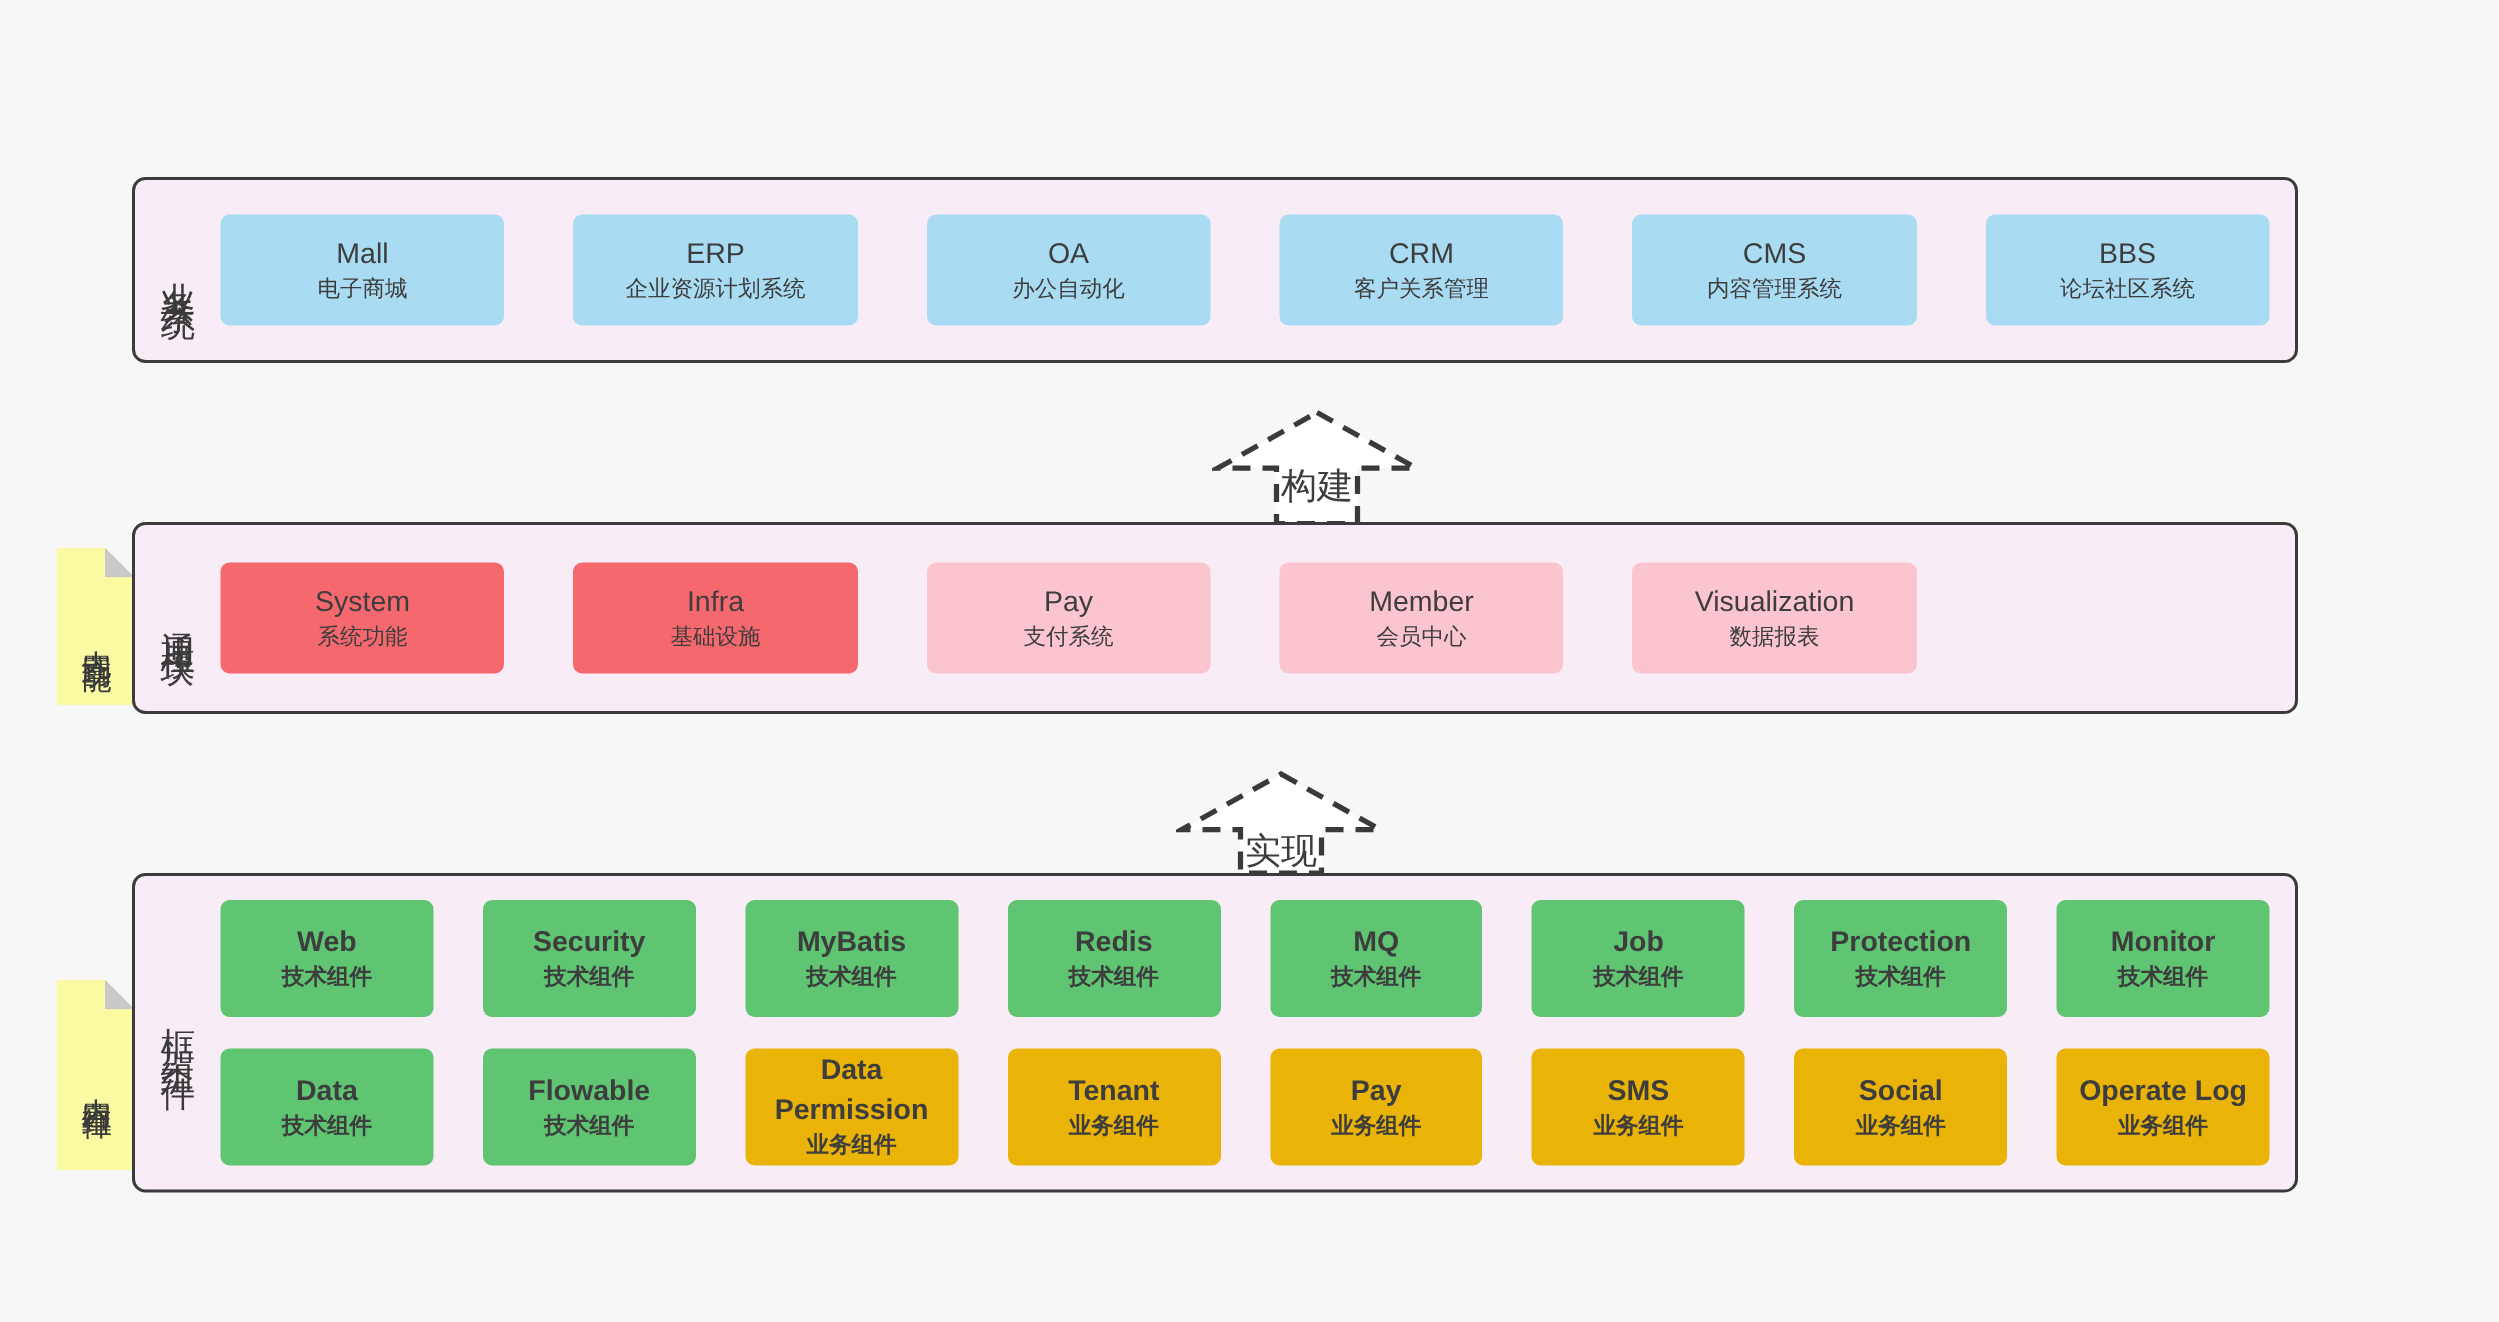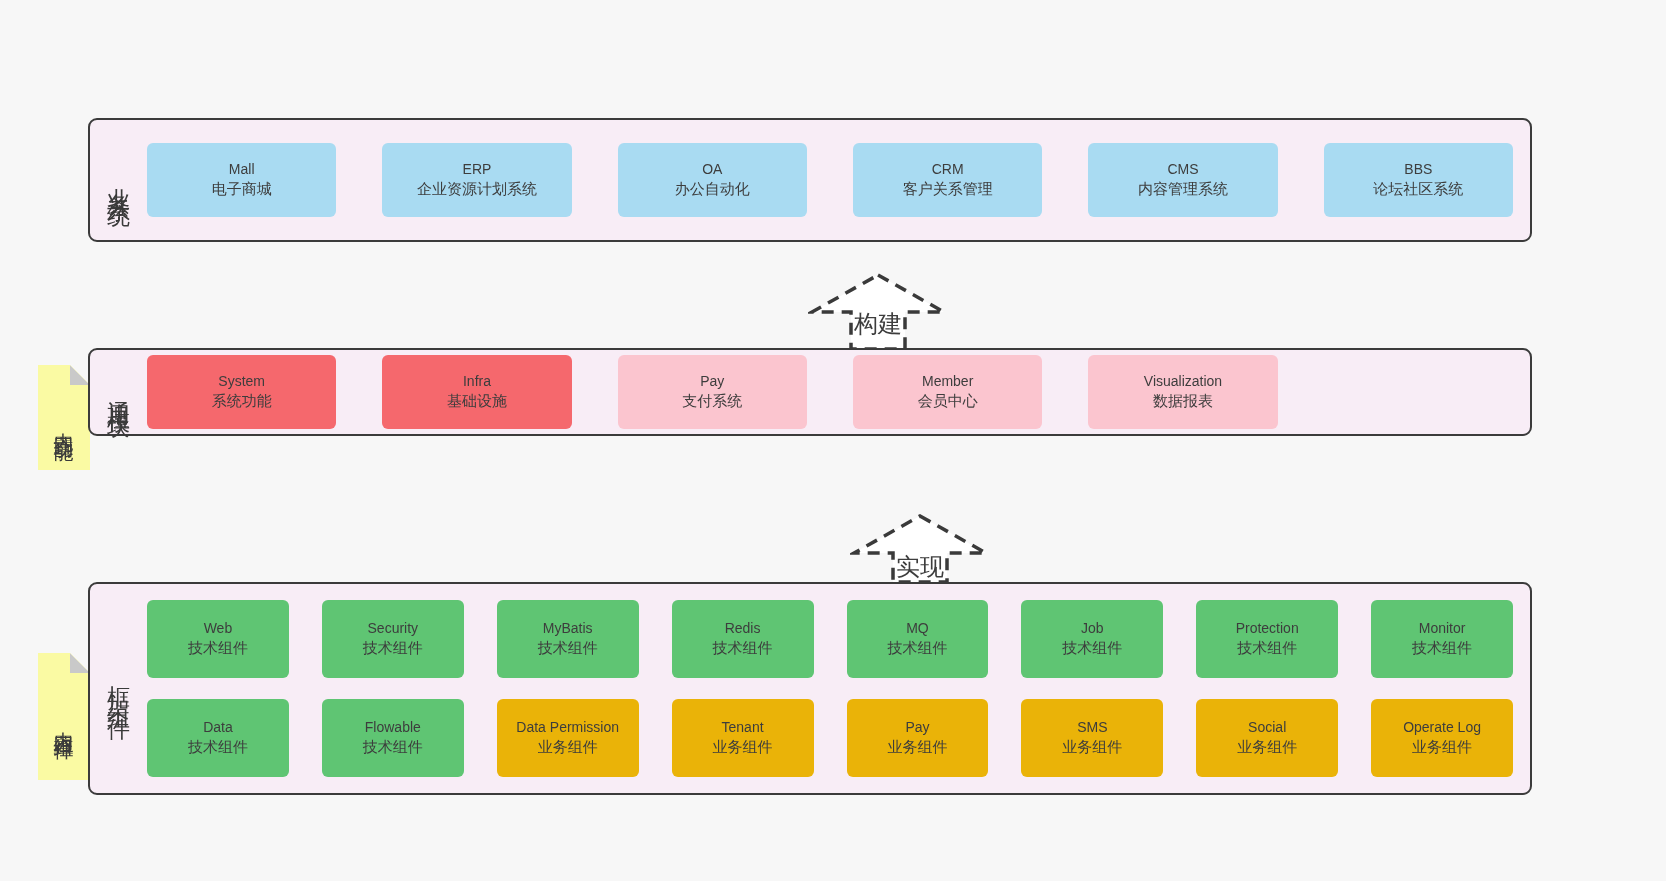--- a/index.html
+++ b/index.html
@@ -8,40 +8,40 @@
     background:#f7f7f7;
     font-family:"Liberation Sans","DejaVu Sans",sans-serif;
     color:#3d3d3d;
   }
   .band{
     position:absolute;left:88px;width:1444px;box-sizing:border-box;
     background:#f8edf6;border:2px solid #3b3b3b;border-radius:9px;
     display:flex;
   }
   .band-top{top:118px;height:124px;}
-  .band-mid{top:348px;height:88px;}
+  .band-mid{top:348px;height:128px;}
   .band-bottom{top:582px;height:213px;}
   .vlabel{
     width:57px;flex:0 0 57px;display:flex;align-items:center;justify-content:center;
     writing-mode:vertical-lr;text-orientation:upright;
     font-size:23px;letter-spacing:5px;color:#3a3a3a;line-height:1;
   }
   .band-bottom .vlabel{letter-spacing:11px;}
   .grid{
     flex:1;display:grid;align-content:center;padding-right:17px;box-sizing:border-box;
   }
   .cols6{grid-template-columns:repeat(6,1fr);column-gap:46px;}
   .cols8{grid-template-columns:repeat(8,1fr);column-gap:33px;row-gap:21px;}
   .box{
     height:74px;border-radius:6px;
     display:flex;flex-direction:column;align-items:center;justify-content:center;
     text-align:center;line-height:1.38;
   }
-  .band-bottom .box{height:78px;}
-  .box-title{font-size:14px;}
+  .band-bottom .box{height:78px;font-weight:bold;}
+  .box-title{font-size:19px;}
   .box-sub{font-size:15px;}
   .blue{background:#a9dbf2;}
   .red{background:#f5686d;}
   .pink{background:#fbc5cf;}
   .green{background:#5fc573;}
   .lightgreen{background:#eab308;}
   .arrow{
     position:absolute;width:140px;
   }
   .arrow svg{display:block;width:100%;height:100%;}
@@ -130,21 +130,21 @@
       <div class="box-title">Member</div>
       <div class="box-sub">会员中心</div>
     </div>
     <div class="box pink">
       <div class="box-title">Visualization</div>
       <div class="box-sub">数据报表</div>
     </div>
   </div>
 </div>
 
-<div class="arrow" style="left:850px;top:513px;height:70px;">
+<div class="arrow" style="left:784px;top:513px;height:70px;">
   <svg viewBox="0 0 140 70">
     <path d="M70 3 L136 40 L97 40 L97 69 L43 69 L43 40 L4 40 Z" fill="#ffffff" stroke="#3a3a3a" stroke-width="3.5" stroke-dasharray="12 8"></path>
   </svg>
   <div class="arrow-label" style="top:38px;">实现</div>
 </div>
 
 <div class="sticky" style="top:653px;height:127px;">
   <div class="fold"></div>
   <div class="sticky-label">内置组件</div>
 </div>

